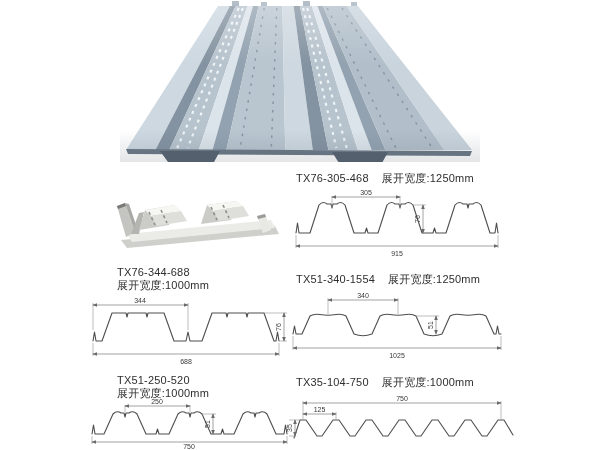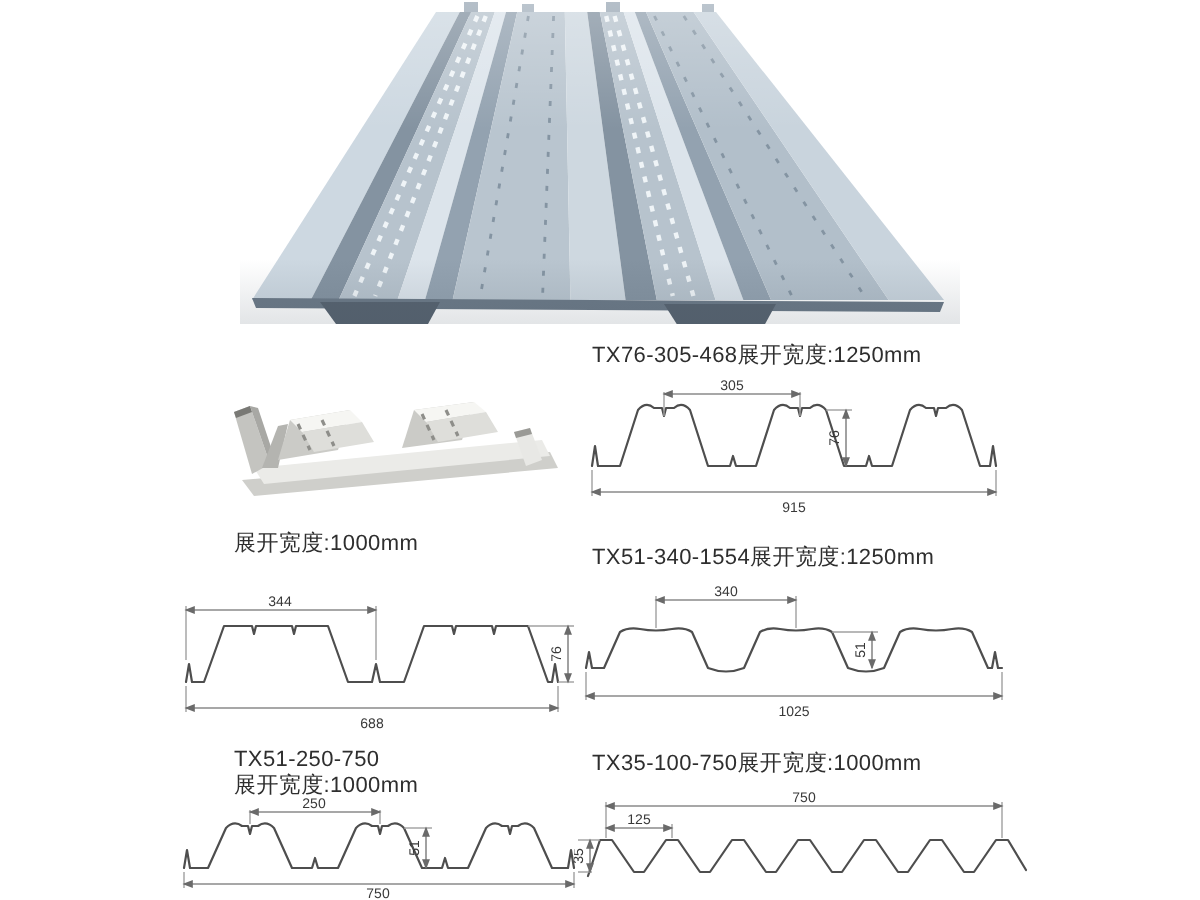--- a/index.html
+++ b/index.html
@@ -6,21 +6,21 @@
   body{
     width:600px;height:450px;position:relative;overflow:hidden;
     background:#ffffff;
     font-family:"Liberation Sans",sans-serif;
   }
   .abs{position:absolute;}
   .lbl{
     position:absolute;font-size:11px;color:#2e2e2e;
     white-space:nowrap;letter-spacing:.2px;line-height:13px;
   }
-  .lbl .gap{}
+  .lbl .gap{margin-left:13px;}
   .lbl.two span{display:block;}
   
   .prof{fill:none;stroke:#4e4e4e;stroke-width:1.1;stroke-linejoin:round;stroke-linecap:round;}
   .dim{stroke:#8a8a8a;stroke-width:.8;}
   .ext{stroke:#a0a0a0;stroke-width:.7;}
   .dtx{fill:#383838;font-family:"Liberation Sans",sans-serif;font-size:7px;text-anchor:middle;}
   .perfW{stroke:#eff4f7;stroke-width:2.2;stroke-dasharray:3 4.5;fill:none;}
   .perfD{stroke:#8494a2;stroke-width:1.4;stroke-dasharray:2.5 6;fill:none;}
   .slot{stroke:#8e8e8a;stroke-width:1.6;stroke-dasharray:3 3;fill:none;}
 </style>
@@ -112,34 +112,35 @@
     <polygon points="152,34 160,32 166,48 158,51" fill="#e8e8e5"></polygon>
     <polygon points="152,34 160,32 161,35 153,37" fill="#9a9a96"></polygon>
   </g>
 </svg>
 
 <div class="lbl" style="left:296px;top:172px">
   <span>TX76-305-468</span><span class="gap">展开宽度:1250mm</span>
 </div>
 
 <div class="lbl two" style="left:117px;top:266px">
+  <span>TX76-344-688</span>
     <span>展开宽度:1000mm</span>
 </div>
 
 <div class="lbl" style="left:296px;top:273px">
   <span>TX51-340-1554</span><span class="gap">展开宽度:1250mm</span>
 </div>
 
 <div class="lbl two" style="left:117px;top:374px">
-  <span>TX51-250-750</span>
+  <span>TX51-250-520</span>
     <span>展开宽度:1000mm</span>
 </div>
 
 <div class="lbl" style="left:296px;top:376px">
-  <span>TX35-100-750</span><span class="gap">展开宽度:1000mm</span>
+  <span>TX35-104-750</span><span class="gap">展开宽度:1000mm</span>
 </div>
 
 <svg class="abs" style="left:292px;top:188px" width="210" height="70" viewBox="0 0 210 70">
   <path class="prof" d="M4,45 L5.5,35 L7,45 L18,45 L27,17 Q31,12.5 35,16 L39,16 L40,20 L41,16 L45,16 Q49,12.5 53,17 L62,45 L73,45 L74.5,40 L76,45 L86,45 L95,17 Q99,12.5 103,16 L107,16 L108,20 L109,16 L113,16 Q117,12.5 121,17 L130,45 L141,45 L142.5,40 L144,45 L154,45 L163,17 Q167,12.5 171,16 L175,16 L176,20 L177,16 L181,16 Q185,12.5 189,17 L198,45 L203,45 L204.5,35 L206,45"></path>
   <g>
     <line class="ext" x1="40" y1="8" x2="40" y2="20"></line>
     <line class="ext" x1="108" y1="8" x2="108" y2="20"></line>
     <line class="dim" x1="40" y1="9" x2="108" y2="9" marker-start="url(#arw)" marker-end="url(#arw)"></line>
     <text class="dtx" x="74" y="7">305</text>
     <line class="ext" x1="121" y1="17" x2="134" y2="17"></line>

